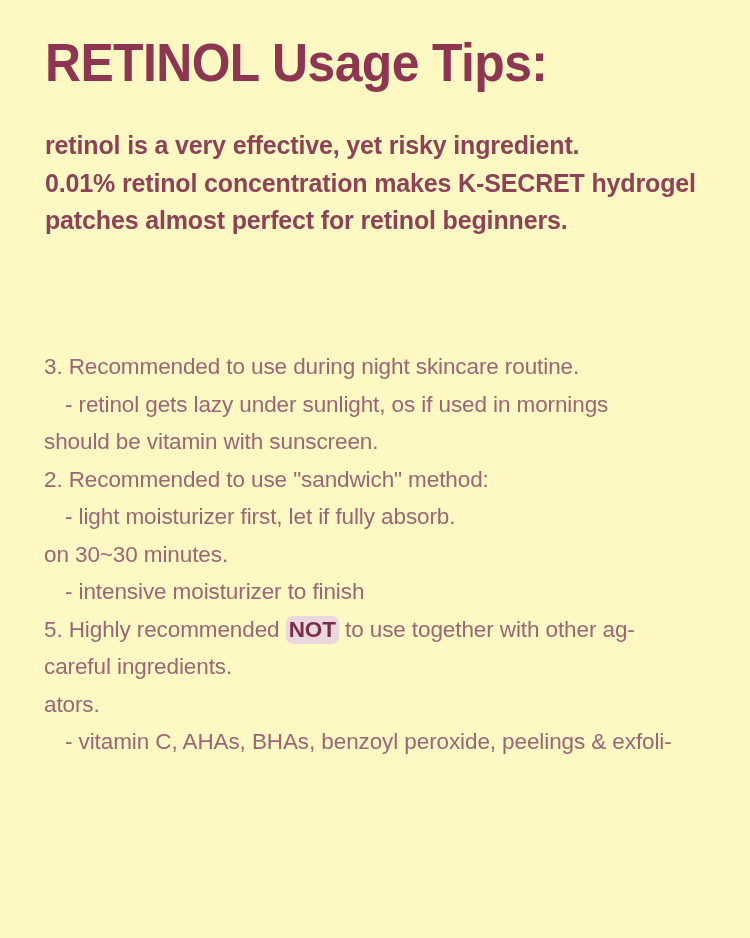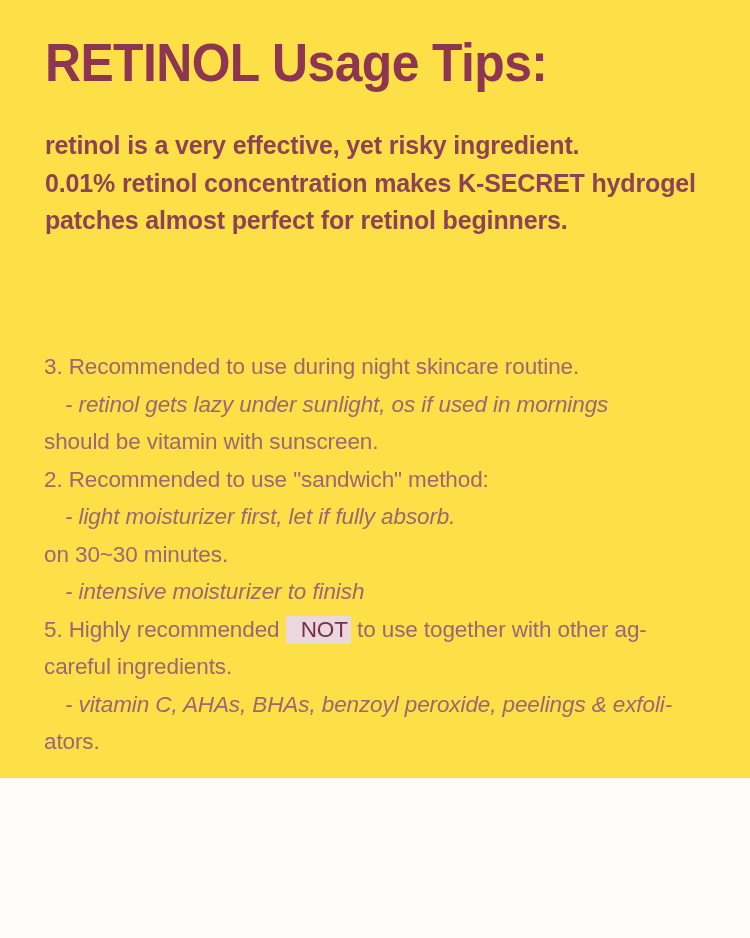--- a/index.html
+++ b/index.html
@@ -13,24 +13,24 @@
     background: #fefcf9;
     font-family: "Liberation Sans", "DejaVu Sans", sans-serif;
     overflow: hidden;
     position: relative;
     -webkit-font-smoothing: antialiased;
   }
 
   .page {
     position: relative;
     width: 750px;
-    height: 778px;
+    height: 938px;
     box-sizing: border-box;
     padding: 0;
-    background: #fde047;
+    background: #fef9c3;
   }
 
   
   .title-block {
     position: absolute;
     left: 45px;
     top: 34px;
     width: 660px;
   }
   .title {
@@ -72,29 +72,28 @@
   .tip-line {
     font-size: 22.5px;
     line-height: 37.5px;
     font-weight: 400;
     color: #9c6676;
     letter-spacing: -0.1px;
     white-space: nowrap;
   }
   .tip-line.indent {
     padding-left: 21px;
-    font-style: italic;
   }
 
   .kw-not {
-    font-weight: 400;
+    font-weight: 700;
     color: #7a2e48;
     background: #ebd8de;
-    padding: 1px 3px 2px 15px;
-    border-radius: 1px;
+    padding: 1px 3px 2px 3px;
+    border-radius: 7px;
   }
 </style>
 </head>
 <body>
 
 <div class="page">
 
   <div class="title-block">
     <h1 class="title">RETINOL Usage Tips:</h1>
   </div>
@@ -108,17 +107,17 @@
   <div class="tips">
       <div class="tip-line">3. Recommended to use during night skincare routine.</div>
       <div class="tip-line indent">- retinol gets lazy under sunlight, os if used in mornings</div>
       <div class="tip-line">should be vitamin with sunscreen.</div>
       <div class="tip-line">2. Recommended to use "sandwich" method:</div>
       <div class="tip-line indent">- light moisturizer first, let if fully absorb.</div>
       <div class="tip-line">on 30~30 minutes.</div>
       <div class="tip-line indent">- intensive moisturizer to finish</div>
       <div class="tip-line"><span>5. Highly recommended </span><span class="kw-not">NOT</span><span> to use together with other ag-</span></div>
       <div class="tip-line">careful ingredients.</div>
+      <div class="tip-line">ators.</div>
       <div class="tip-line indent">- vitamin C, AHAs, BHAs, benzoyl peroxide, peelings &amp; exfoli-</div>
-      <div class="tip-line">ators.</div>
     </div>
 
 </div>
 
 </body></html>

